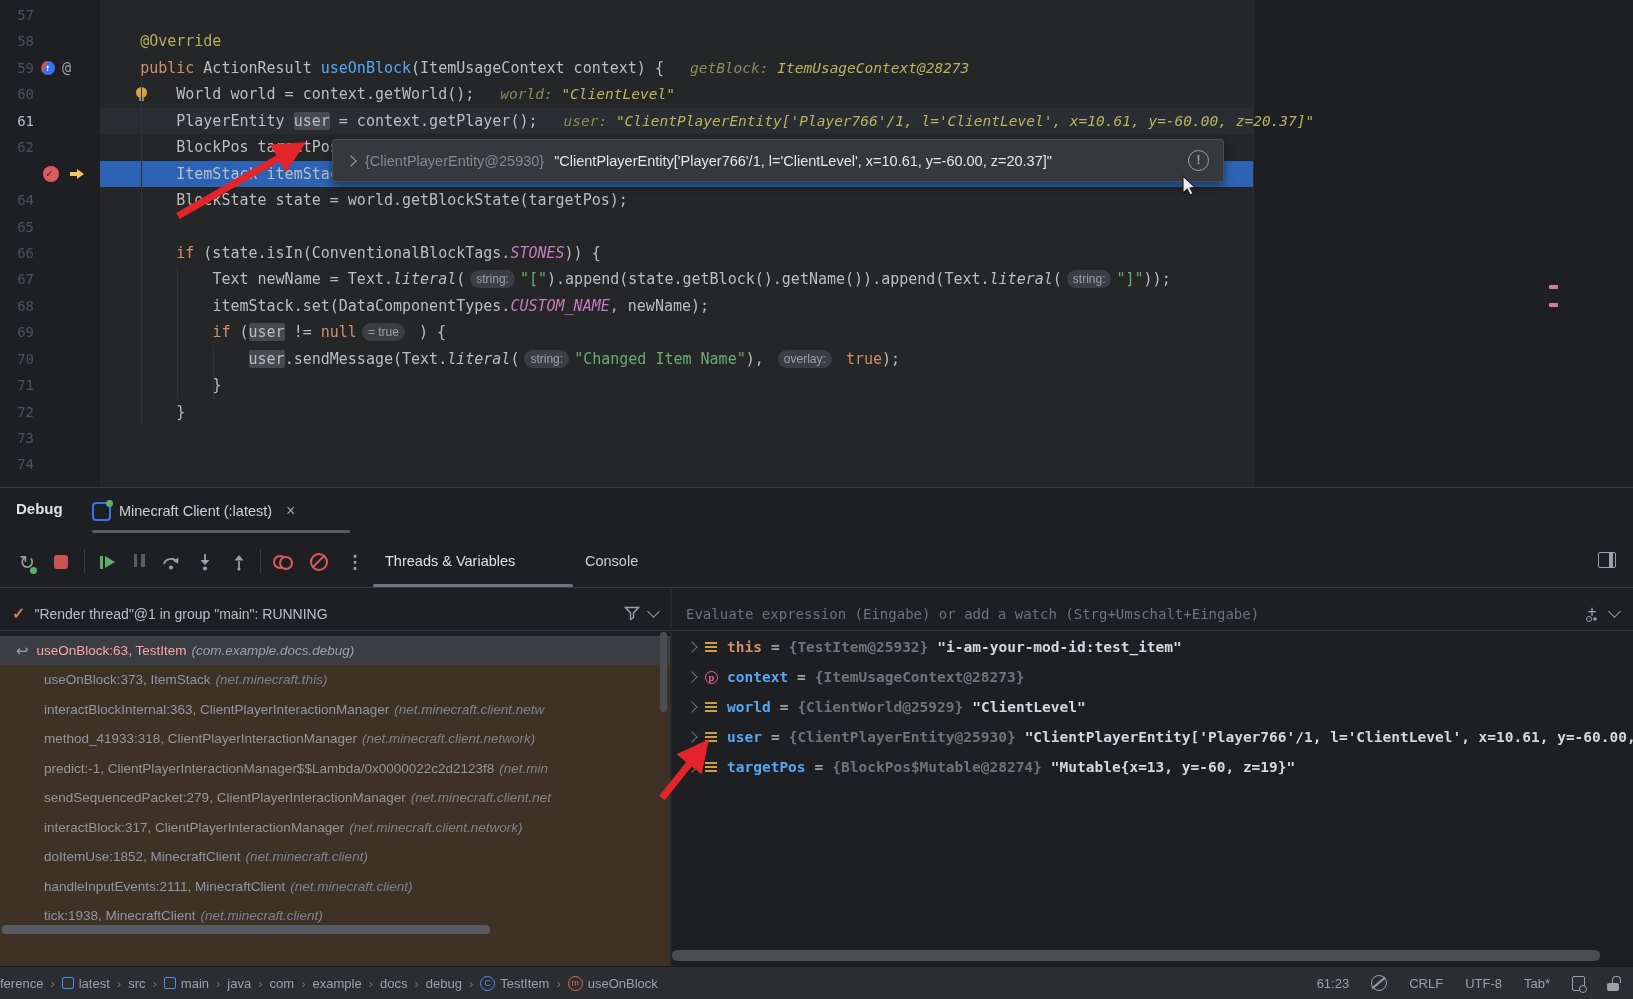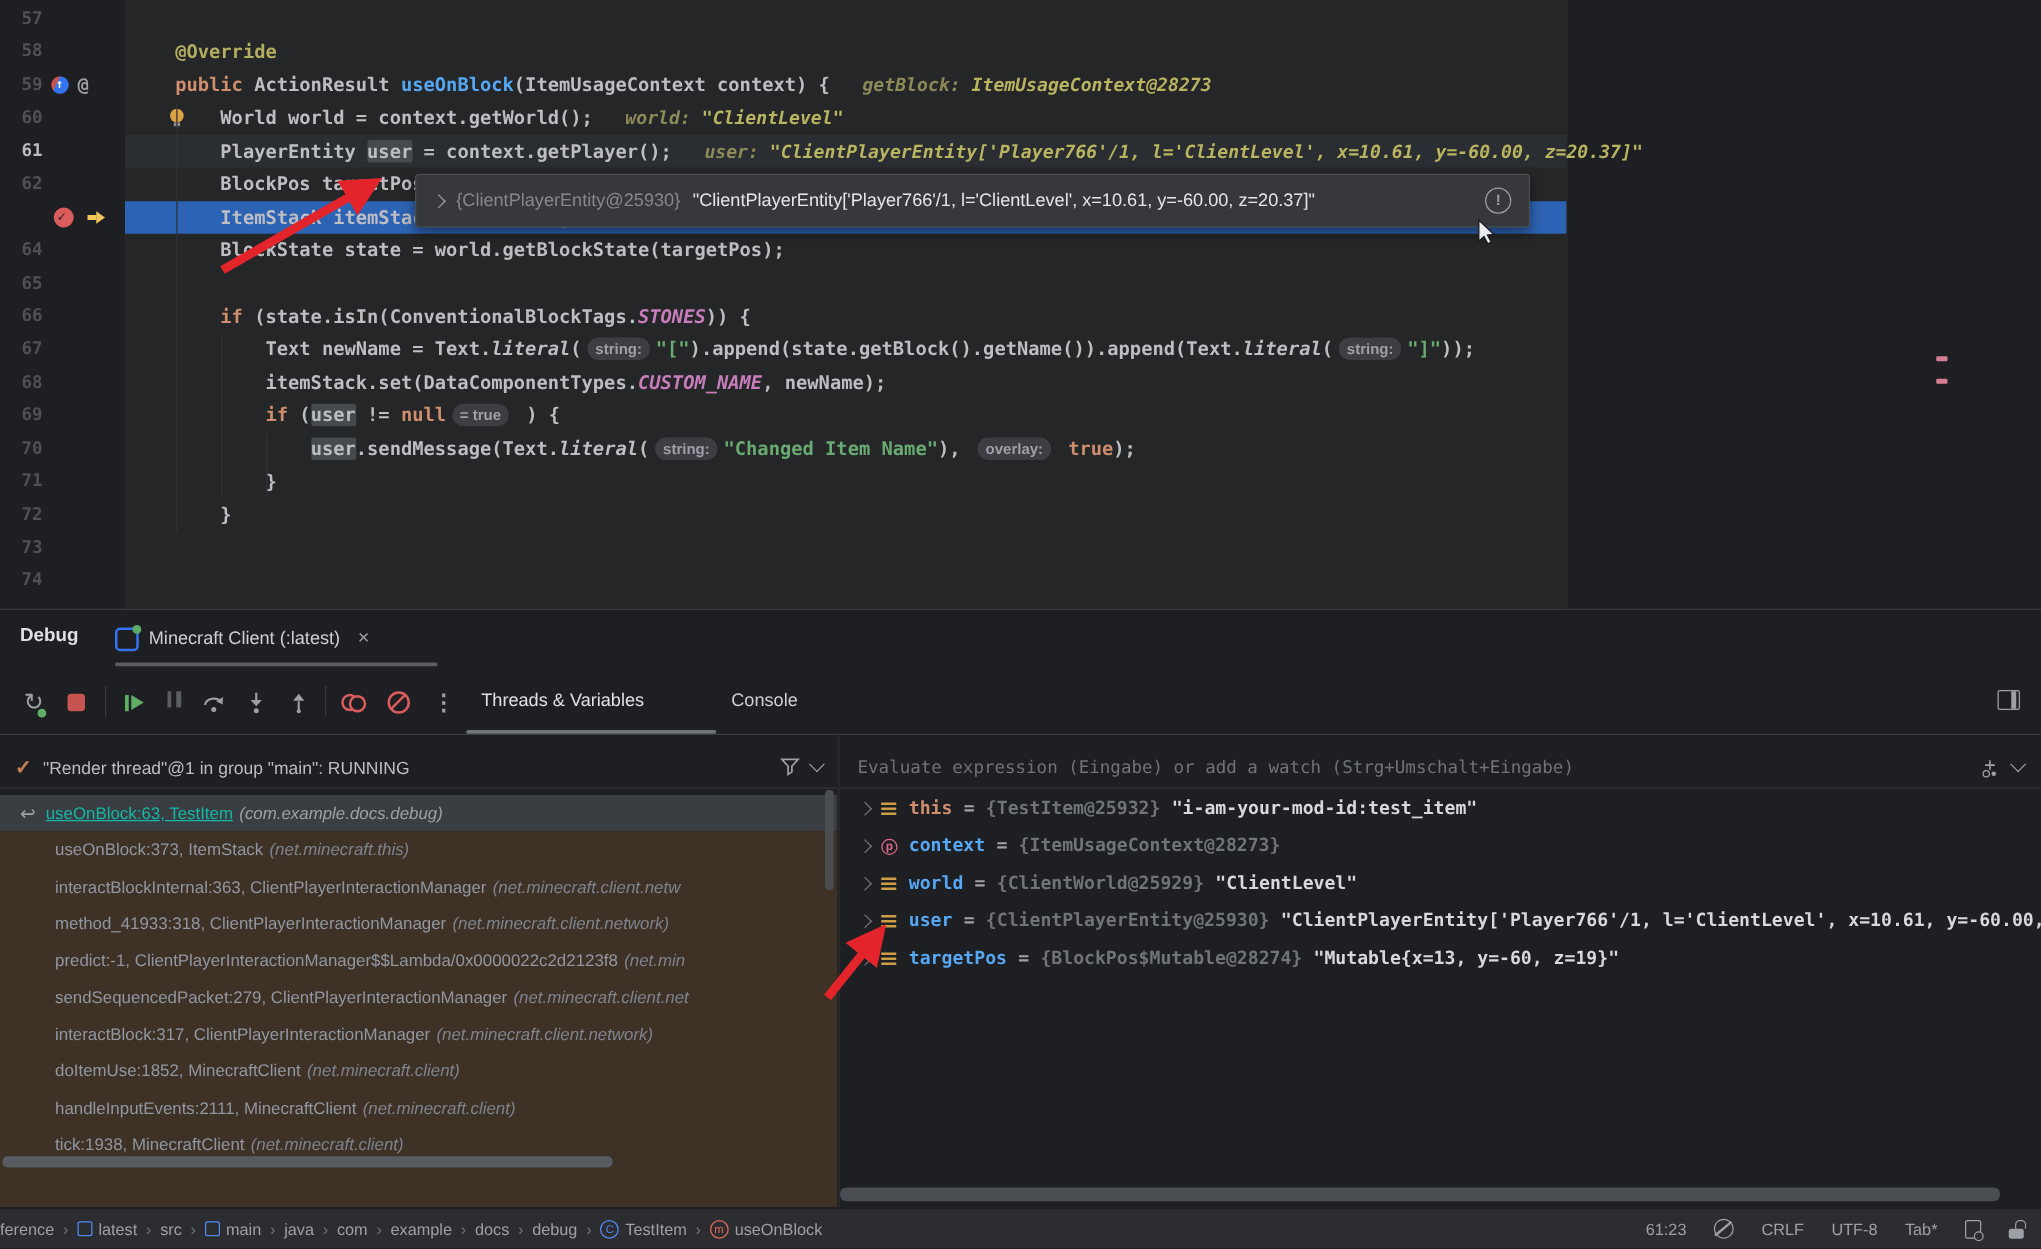--- a/index.html
+++ b/index.html
@@ -3,21 +3,21 @@
 <meta charset="utf-8">
 <style>
   html,body{margin:0;padding:0;background:#111;}
   #root{position:relative;width:1633px;height:999px;background:#1E1F22;overflow:hidden;
         font-family:"Liberation Sans",sans-serif;color:#BCBEC4;}
   
   #editor{position:absolute;left:0;top:0;width:1633px;height:487px;overflow:hidden;}
   #codepanel{position:absolute;left:100px;top:0;width:1153px;height:487px;background:#242628;}
   #rmargin{position:absolute;left:1253px;top:0;width:1px;height:487px;background:#2B2E33;}
   .indent-guide{position:absolute;width:1px;background:#2F3237;z-index:3;}
-  #editor-lines{position:absolute;left:0;top:2px;width:1341px;z-index:2;font-weight:bold;}
+  #editor-lines{position:absolute;left:0;top:2px;width:1341px;z-index:2;}
   .ed-row{position:relative;display:flex;height:26.45px;line-height:26.45px;
           font-family:"DejaVu Sans Mono",monospace;font-size:15px;}
   .rowbg{position:absolute;left:100px;right:88px;top:0;bottom:0;z-index:0;display:block;}
   .ed-row.current .rowbg{background:#2A2D31;}
   .ed-row.exec .rowbg{background:#2D63B4;}
   .gut{position:relative;width:100px;flex:none;z-index:2;}
   .lnum{position:absolute;left:0;top:0;width:34px;text-align:right;font-size:14px;color:#4E5157;}
   .lnum.cur{color:#B8BCC2;}
   .gicon{position:absolute;display:inline-block;}
   .gicon.override{left:41px;top:6px;width:14px;height:14px;border-radius:50%;
@@ -87,21 +87,21 @@
   #panel-divider{position:absolute;left:670px;top:588px;width:2px;height:378px;background:#26282A;}
   #thread-header{position:absolute;left:0;top:9px;width:670px;height:34px;display:flex;align-items:center;
      padding:0 12px;box-sizing:border-box;border-bottom:1px solid #33353A;font-size:14px;color:#BCBEC4;gap:9px;}
   .ic-check{color:#C77D55;font-size:16px;font-weight:bold;}
   #thread-header .sp{flex:1;}
   .chevD{width:8px;height:8px;border-right:1.6px solid #9DA0A6;border-bottom:1.6px solid #9DA0A6;
      transform:rotate(45deg);margin-top:-4px;}
   #selected-frame{position:absolute;left:0;top:48px;width:670px;height:29px;background:#3A3D41;
      display:flex;align-items:center;padding-left:16px;box-sizing:border-box;font-size:13.5px;white-space:nowrap;overflow:hidden;}
   .fr-back{color:#9DA0A6;font-size:15px;margin-right:8px;}
-  #selected-frame .m{color:#14b8a6;text-decoration:underline;} #selected-frame .p{color:#9DA0A6;font-style:italic;margin-left:5px;}
+  #selected-frame .m{color:#fca5a5;} #selected-frame .p{color:#9DA0A6;font-style:italic;margin-left:5px;}
   #frames-list{position:absolute;left:0;top:77px;width:670px;height:301px;background:#3E3226;}
   .frame-row{height:29.5px;display:flex;align-items:center;padding-left:44px;font-size:13.5px;white-space:nowrap;overflow:hidden;}
   .frame-row .m{color:#9196A1;} .frame-row .p{color:#7E838D;font-style:italic;margin-left:5px;}
   #lp-hthumb{position:absolute;left:2px;top:337px;width:488px;height:9px;background:#585B61;border-radius:4px;}
   #lp-vthumb{position:absolute;left:660px;top:632px;width:7px;height:80px;background:#4A4D52;border-radius:3px;z-index:3;}
   #right-panel{position:absolute;left:672px;top:588px;width:961px;height:378px;overflow:hidden;}
   #eval-bar{position:absolute;left:0;top:9px;width:961px;height:34px;display:flex;align-items:center;
      padding:0 14px;box-sizing:border-box;border-bottom:1px solid #33353A;
      font-family:"DejaVu Sans Mono",monospace;font-size:14px;color:#6F737A;gap:10px;}
   #eval-bar .sp{flex:1;}

